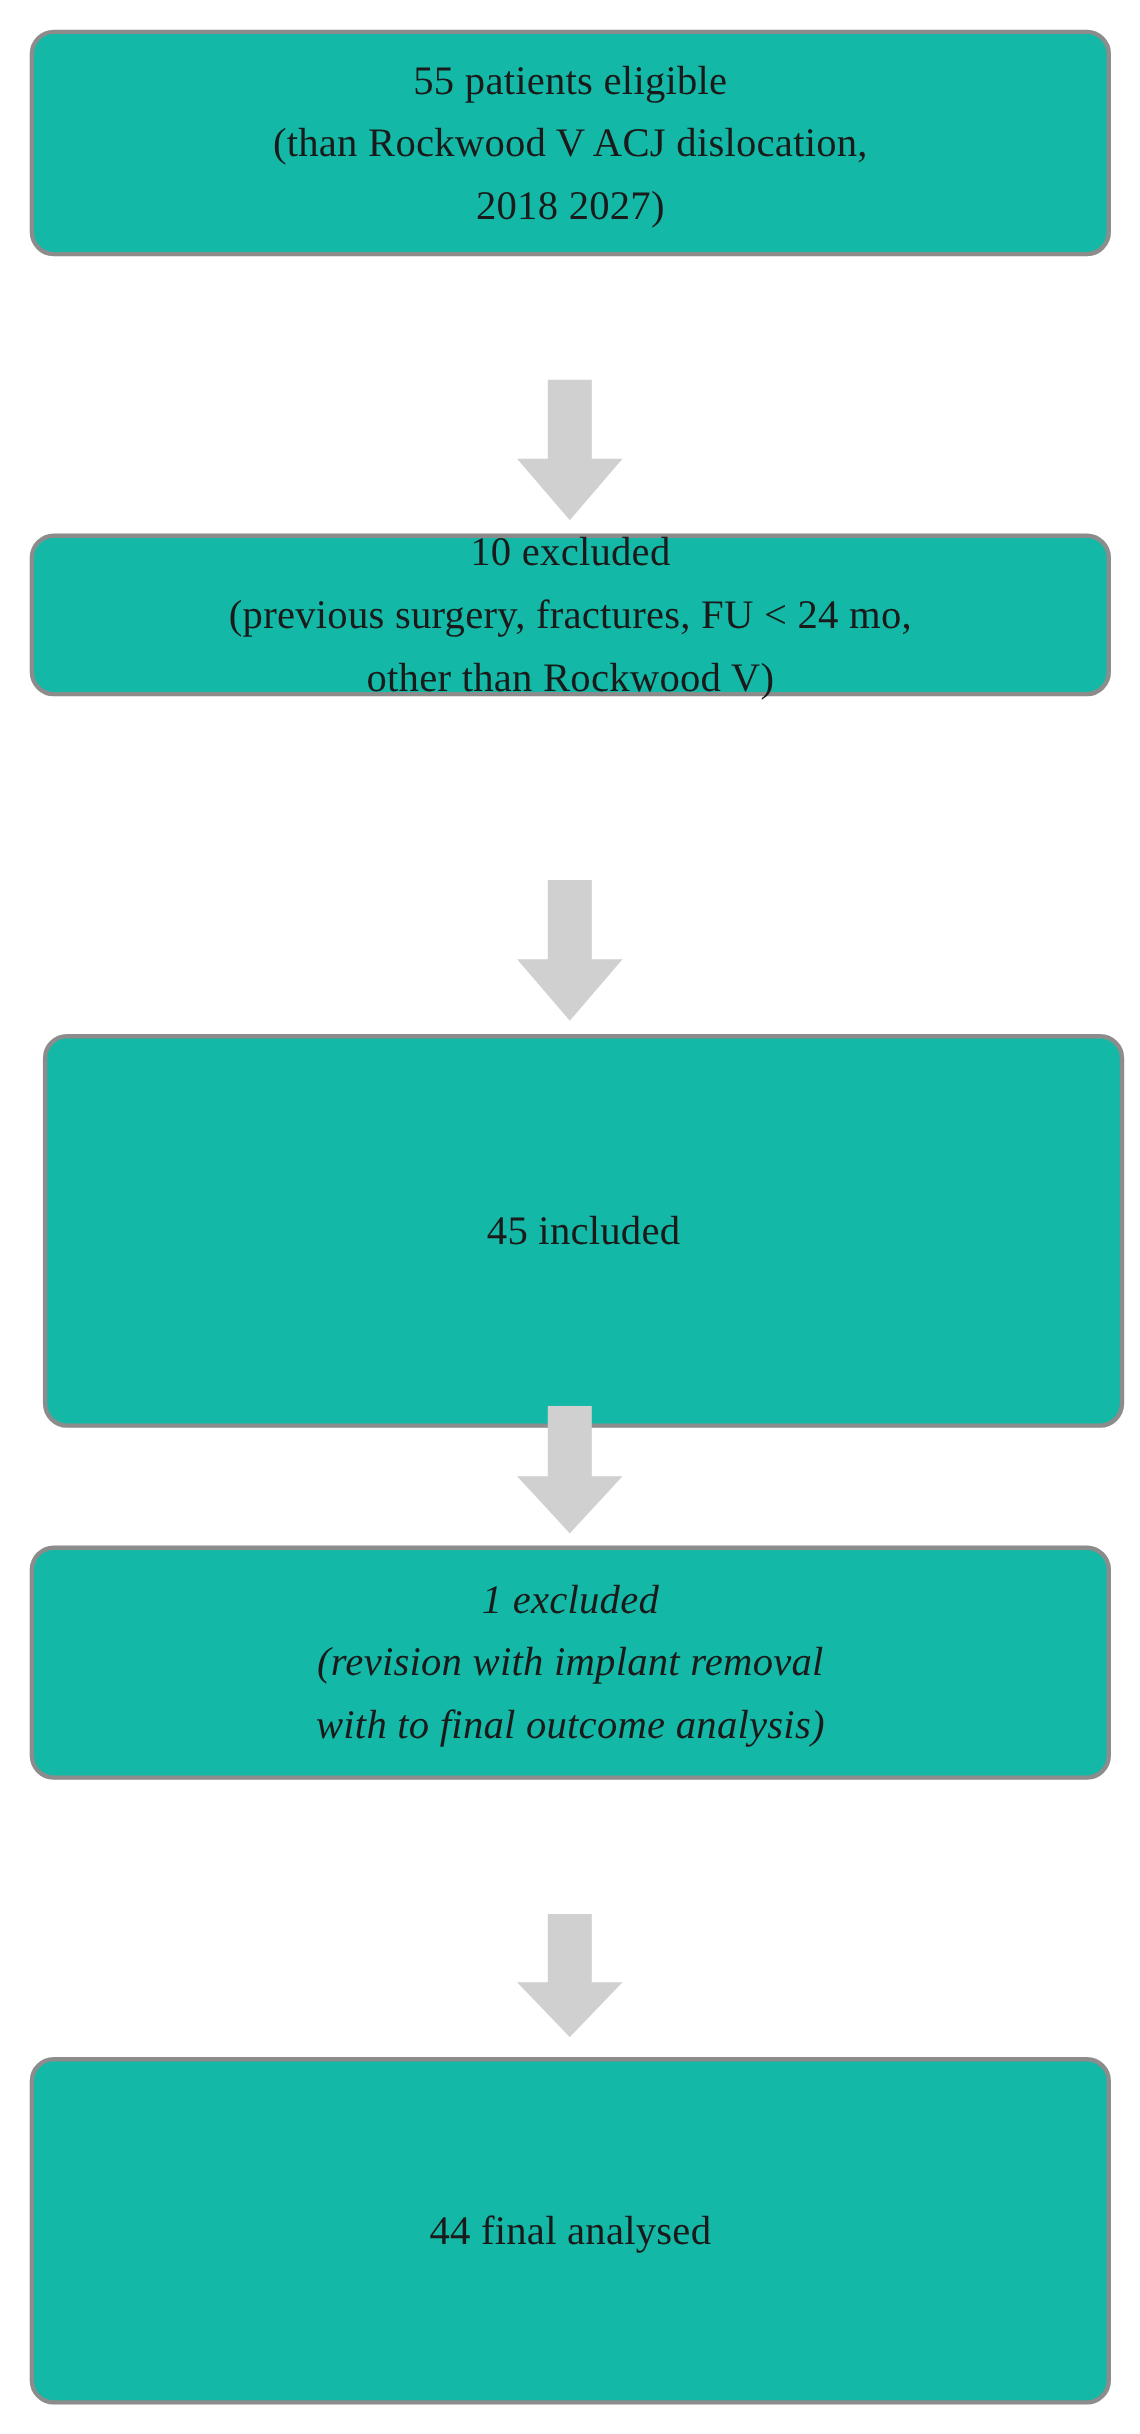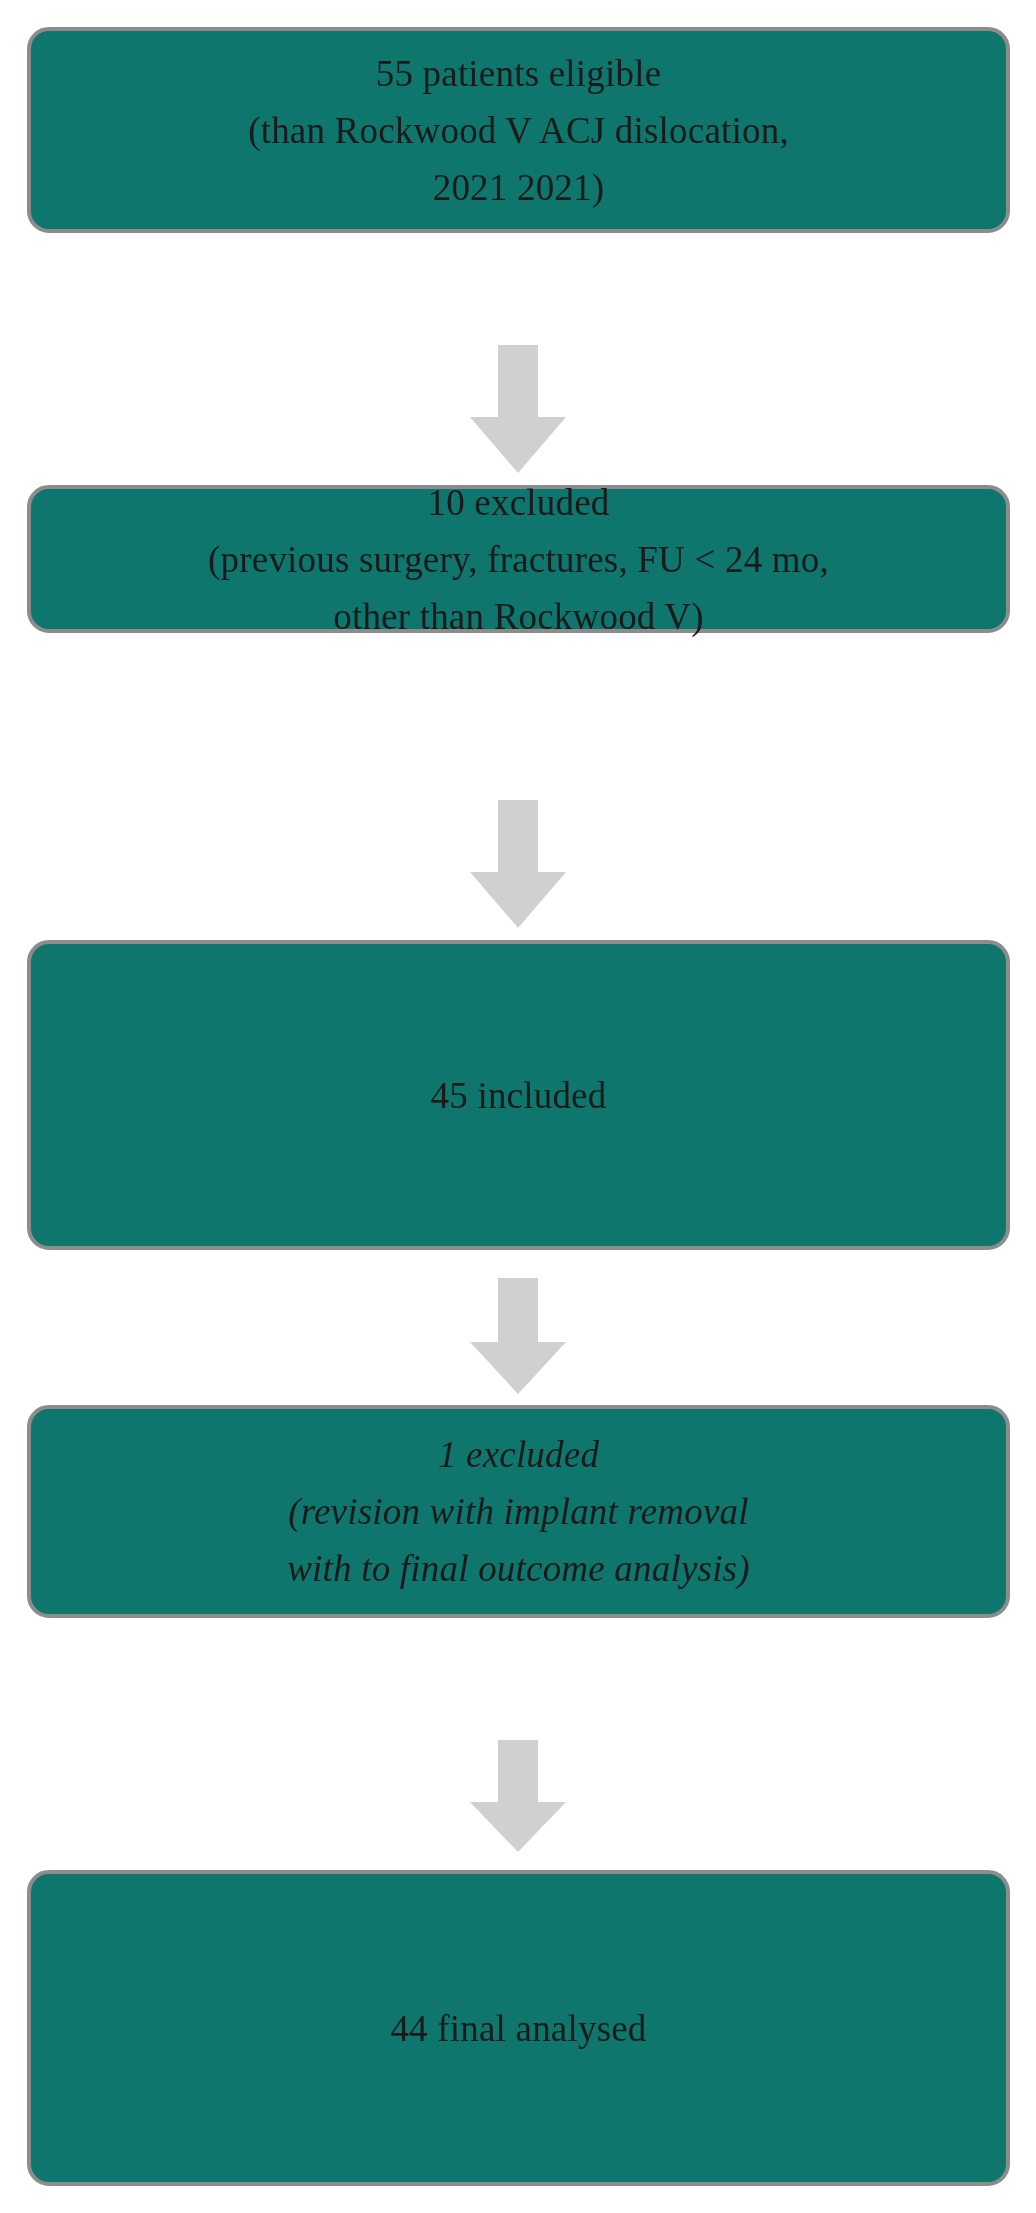--- a/index.html
+++ b/index.html
@@ -21,21 +21,21 @@
     top: 0;
     width: 1036px;
     height: 2213px;
   }
 
   .node {
     position: absolute;
     left: 27px;
     width: 983px;
     box-sizing: border-box;
-    background: #0f766e;
+    background: #14b8a6;
     border: 4px solid #8c8c8c;
     border-radius: 22px;
     display: flex;
     flex-direction: column;
     align-items: center;
     justify-content: center;
   }
 
   .node-line {
     display: block;
@@ -43,21 +43,21 @@
     color: #1a1a1a;
     font-size: 37px;
     line-height: 57px;
     letter-spacing: 0.2px;
     white-space: nowrap;
   }
 
   
   .node-1 { top: 27px;   height: 206px; }
   .node-2 { top: 485px;  height: 148px; }
-  .node-3 { top: 940px;  height: 310px; }
+  .node-3 { top: 940px;  height: 358px; margin-left: 12px; }
   .node-4 { top: 1405px; height: 213px; font-style: italic; }
   .node-5 { top: 1870px; height: 316px; gap: 42px; }
 
   
   .arrow {
     position: absolute;
     left: 0;
     width: 1036px;
   }
   .arrow svg { display: block; margin: 0 auto; }
@@ -68,21 +68,21 @@
   .arrow-4 { top: 1740px; }
 </style>
 </head>
 <body>
 
 <div id="flowchart">
 
   <div class="node node-1">
     <span class="node-line">55 patients eligible</span>
     <span class="node-line">(than Rockwood V ACJ dislocation,</span>
-    <span class="node-line">2021 2021)</span>
+    <span class="node-line">2018 2027)</span>
   </div>
 
   <div class="arrow arrow-1">
     <svg width="140" height="130" viewBox="0 0 140 130" aria-hidden="true">
       <polygon points="50,0 90,0 90,72 118,72 70,128 22,72 50,72" fill="#d0d0d0"></polygon>
     </svg>
   </div>
 
   <div class="node node-2">
     <span class="node-line">10 excluded</span>

